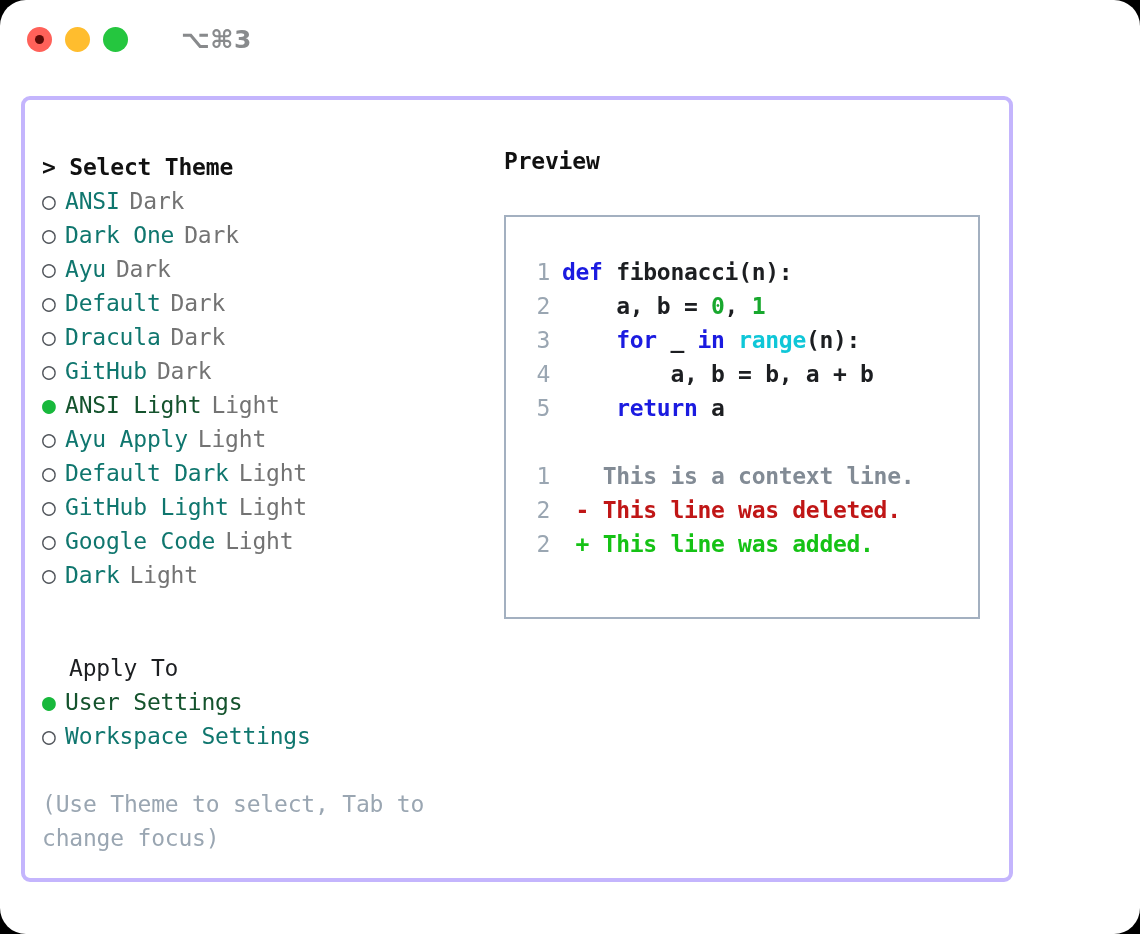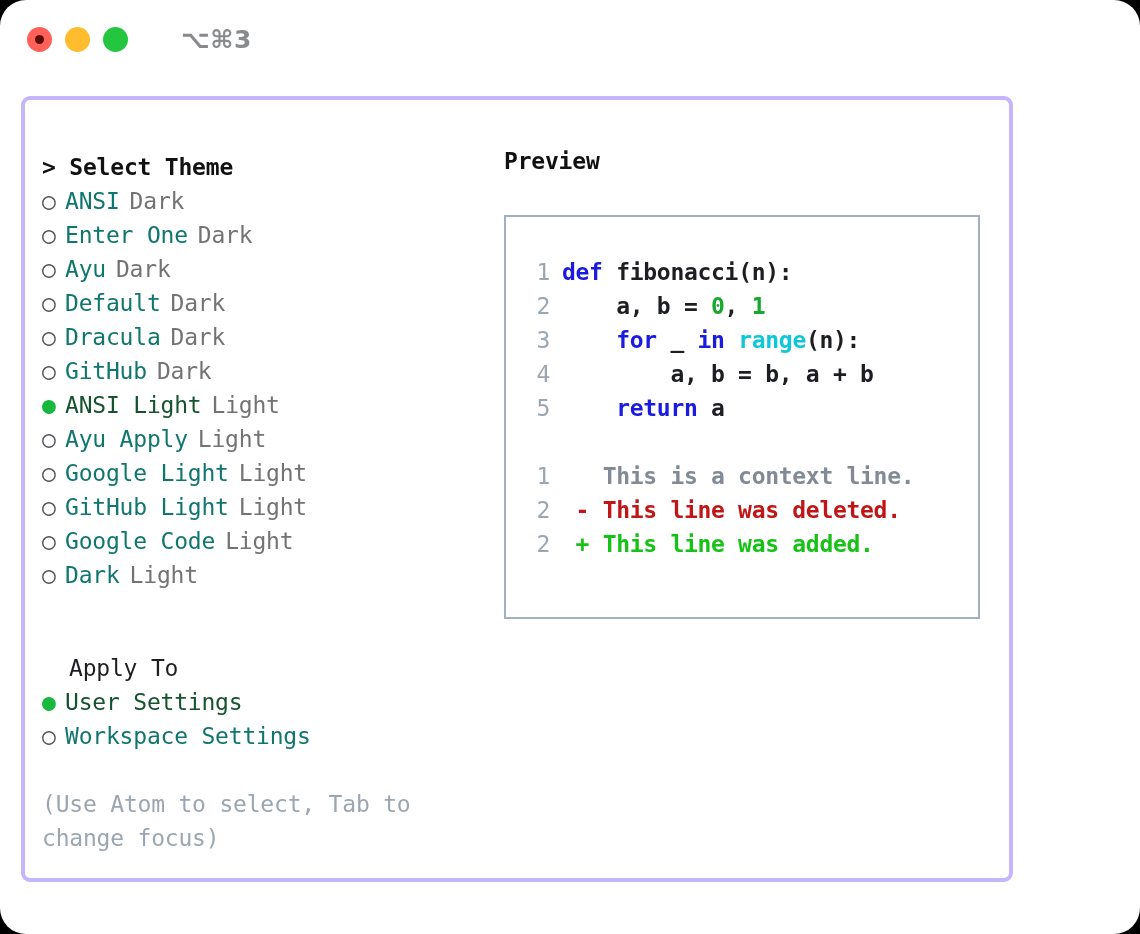--- a/index.html
+++ b/index.html
@@ -214,43 +214,43 @@
   </div>
 
   <div class="panel">
     <div class="columns">
 
       <div class="left-col">
         <div class="section-title">&gt; Select Theme</div>
 
         <ul class="opt-list" id="theme-options">
             <li class="opt-row"><span class="bullet">○</span><span class="opt-label">ANSI</span><span class="opt-tag">Dark</span></li>
-            <li class="opt-row"><span class="bullet">○</span><span class="opt-label">Enter One</span><span class="opt-tag">Dark</span></li>
+            <li class="opt-row"><span class="bullet">○</span><span class="opt-label">Dark One</span><span class="opt-tag">Dark</span></li>
             <li class="opt-row"><span class="bullet">○</span><span class="opt-label">Ayu</span><span class="opt-tag">Dark</span></li>
             <li class="opt-row"><span class="bullet">○</span><span class="opt-label">Default</span><span class="opt-tag">Dark</span></li>
             <li class="opt-row"><span class="bullet">○</span><span class="opt-label">Dracula</span><span class="opt-tag">Dark</span></li>
             <li class="opt-row"><span class="bullet">○</span><span class="opt-label">GitHub</span><span class="opt-tag">Dark</span></li>
             <li class="opt-row selected"><span class="bullet">●</span><span class="opt-label">ANSI Light</span><span class="opt-tag">Light</span></li>
             <li class="opt-row"><span class="bullet">○</span><span class="opt-label">Ayu Apply</span><span class="opt-tag">Light</span></li>
-            <li class="opt-row"><span class="bullet">○</span><span class="opt-label">Google Light</span><span class="opt-tag">Light</span></li>
+            <li class="opt-row"><span class="bullet">○</span><span class="opt-label">Default Dark</span><span class="opt-tag">Light</span></li>
             <li class="opt-row"><span class="bullet">○</span><span class="opt-label">GitHub Light</span><span class="opt-tag">Light</span></li>
             <li class="opt-row"><span class="bullet">○</span><span class="opt-label">Google Code</span><span class="opt-tag">Light</span></li>
             <li class="opt-row"><span class="bullet">○</span><span class="opt-label">Dark</span><span class="opt-tag">Light</span></li>
           </ul>
 
         <div class="group-gap"></div>
 
         <div class="apply-title">Apply To</div>
 
         <ul class="opt-list" id="apply-options">
             <li class="opt-row selected"><span class="bullet">●</span><span class="opt-label">User Settings</span></li>
             <li class="opt-row"><span class="bullet">○</span><span class="opt-label">Workspace Settings</span></li>
           </ul>
 
-        <div class="hint">(Use Atom to select, Tab to change focus)</div>
+        <div class="hint">(Use Theme to select, Tab to change focus)</div>
       </div>
 
       <div class="right-col">
         <div class="preview-title">Preview</div>
 
         <div class="preview-box">
           <div class="code" id="code-area"><div class="code-line"><span class="lineno">1</span><span class="codetext"><span class="kw">def</span><span class="plain"> fibonacci(n):</span></span></div><div class="code-line"><span class="lineno">2</span><span class="codetext"><span class="plain">    a, b = </span><span class="num">0</span><span class="plain">, </span><span class="num">1</span></span></div><div class="code-line"><span class="lineno">3</span><span class="codetext"><span class="plain">    </span><span class="kw">for</span><span class="plain"> _ </span><span class="kw">in</span><span class="plain"> </span><span class="fn">range</span><span class="plain">(n):</span></span></div><div class="code-line"><span class="lineno">4</span><span class="codetext"><span class="plain">        a, b = b, a + b</span></span></div><div class="code-line"><span class="lineno">5</span><span class="codetext"><span class="plain">    </span><span class="kw">return</span><span class="plain"> a</span></span></div><div class="blank-line"></div><div class="code-line"><span class="lineno">1</span><span class="codetext"><span class="ctx">   This is a context line.</span></span></div><div class="code-line"><span class="lineno">2</span><span class="codetext"><span class="del"> - This line was deleted.</span></span></div><div class="code-line"><span class="lineno">2</span><span class="codetext"><span class="add"> + This line was added.</span></span></div></div>
         </div>
       </div>
 

